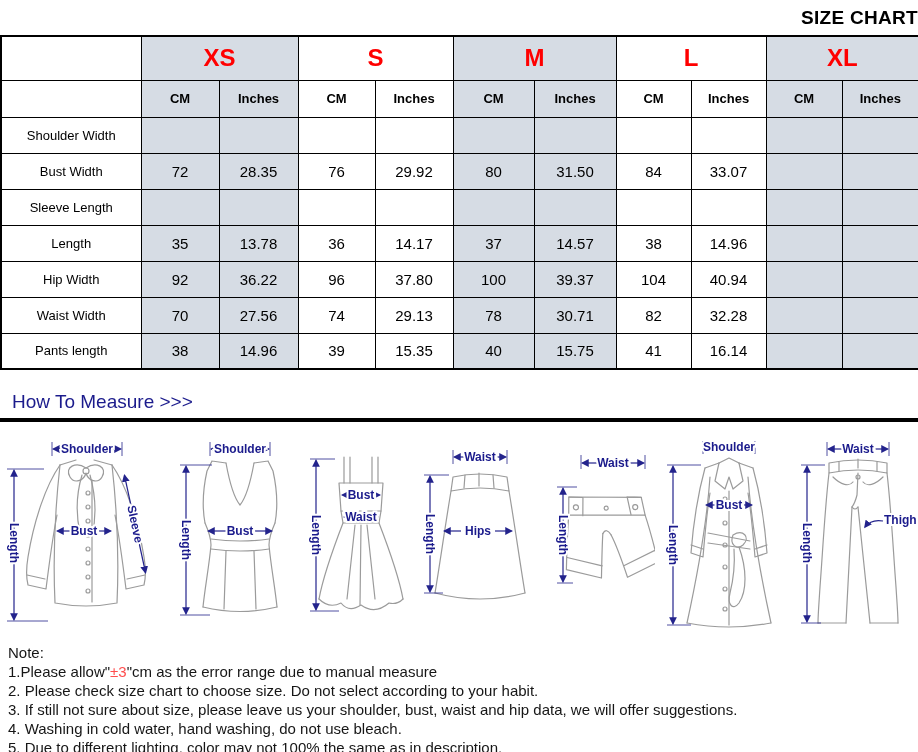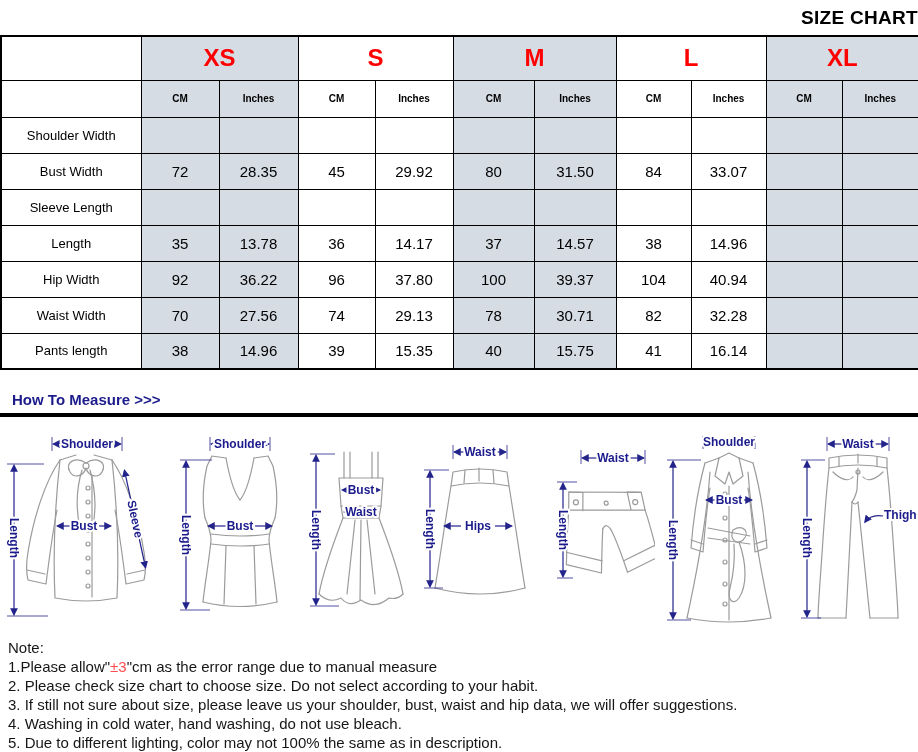--- a/index.html
+++ b/index.html
@@ -8,26 +8,26 @@
        font-family:"Liberation Sans",sans-serif;overflow:hidden}
 
   .page-title{text-align:right;font-size:19px;font-weight:bold;margin:7px 0 6px;letter-spacing:.3px}
 
   table.size-chart{width:918px;border-collapse:collapse;table-layout:fixed;border:2px solid #000}
   .size-chart th,.size-chart td{border:1px solid #000;text-align:center;vertical-align:middle;padding:0;overflow:hidden}
   .size-chart .shade{background:#d6dce4}
   tr.size-row{height:44px}
   tr.size-row th{font-size:24px;font-weight:bold;color:#ff0000}
   tr.unit-row{height:37px}
-  tr.unit-row th{font-size:10px;font-weight:bold;color:#000}
+  tr.unit-row th{font-size:13px;font-weight:bold;color:#000}
   tr.data-row{height:36px}
   td.rowlabel{font-size:13px}
   td.val{font-size:15px}
 
-  .htm-head{margin:21px 0 0 12px;font-size:15px;font-weight:bold;color:#1b1b8c}
+  .htm-head{margin:21px 0 0 12px;font-size:19px;font-weight:normal;color:#1b1b8c}
   .rule{height:4px;background:#000;margin-top:5px}
 
   .figs{display:flex;align-items:center;margin-top:13px}
   .fig{flex:0 0 auto;display:block}
   svg .outline{fill:none;stroke:#9b9b9b;stroke-width:1.2;stroke-linejoin:round;stroke-linecap:round}
   svg .ann{stroke:#23238c;stroke-width:1.2;fill:none}
   svg .tick{stroke:#23238c;stroke-width:.8;fill:none}
   svg text{fill:#1b1b8c;font-size:12px;font-weight:bold;font-family:"Liberation Sans",sans-serif}
   svg text.halo{paint-order:stroke;stroke:#fff;stroke-width:4px}
 
@@ -86,21 +86,21 @@
     <td class="val shade"></td>
     <td class="val"></td>
     <td class="val"></td>
     <td class="val shade"></td>
     <td class="val shade"></td>
   </tr>
   <tr class="data-row">
     <td class="rowlabel">Bust Width</td>
     <td class="val shade">72</td>
     <td class="val shade">28.35</td>
-    <td class="val">45</td>
+    <td class="val">76</td>
     <td class="val">29.92</td>
     <td class="val shade">80</td>
     <td class="val shade">31.50</td>
     <td class="val">84</td>
     <td class="val">33.07</td>
     <td class="val shade"></td>
     <td class="val shade"></td>
   </tr>
   <tr class="data-row">
     <td class="rowlabel">Sleeve Length</td>

